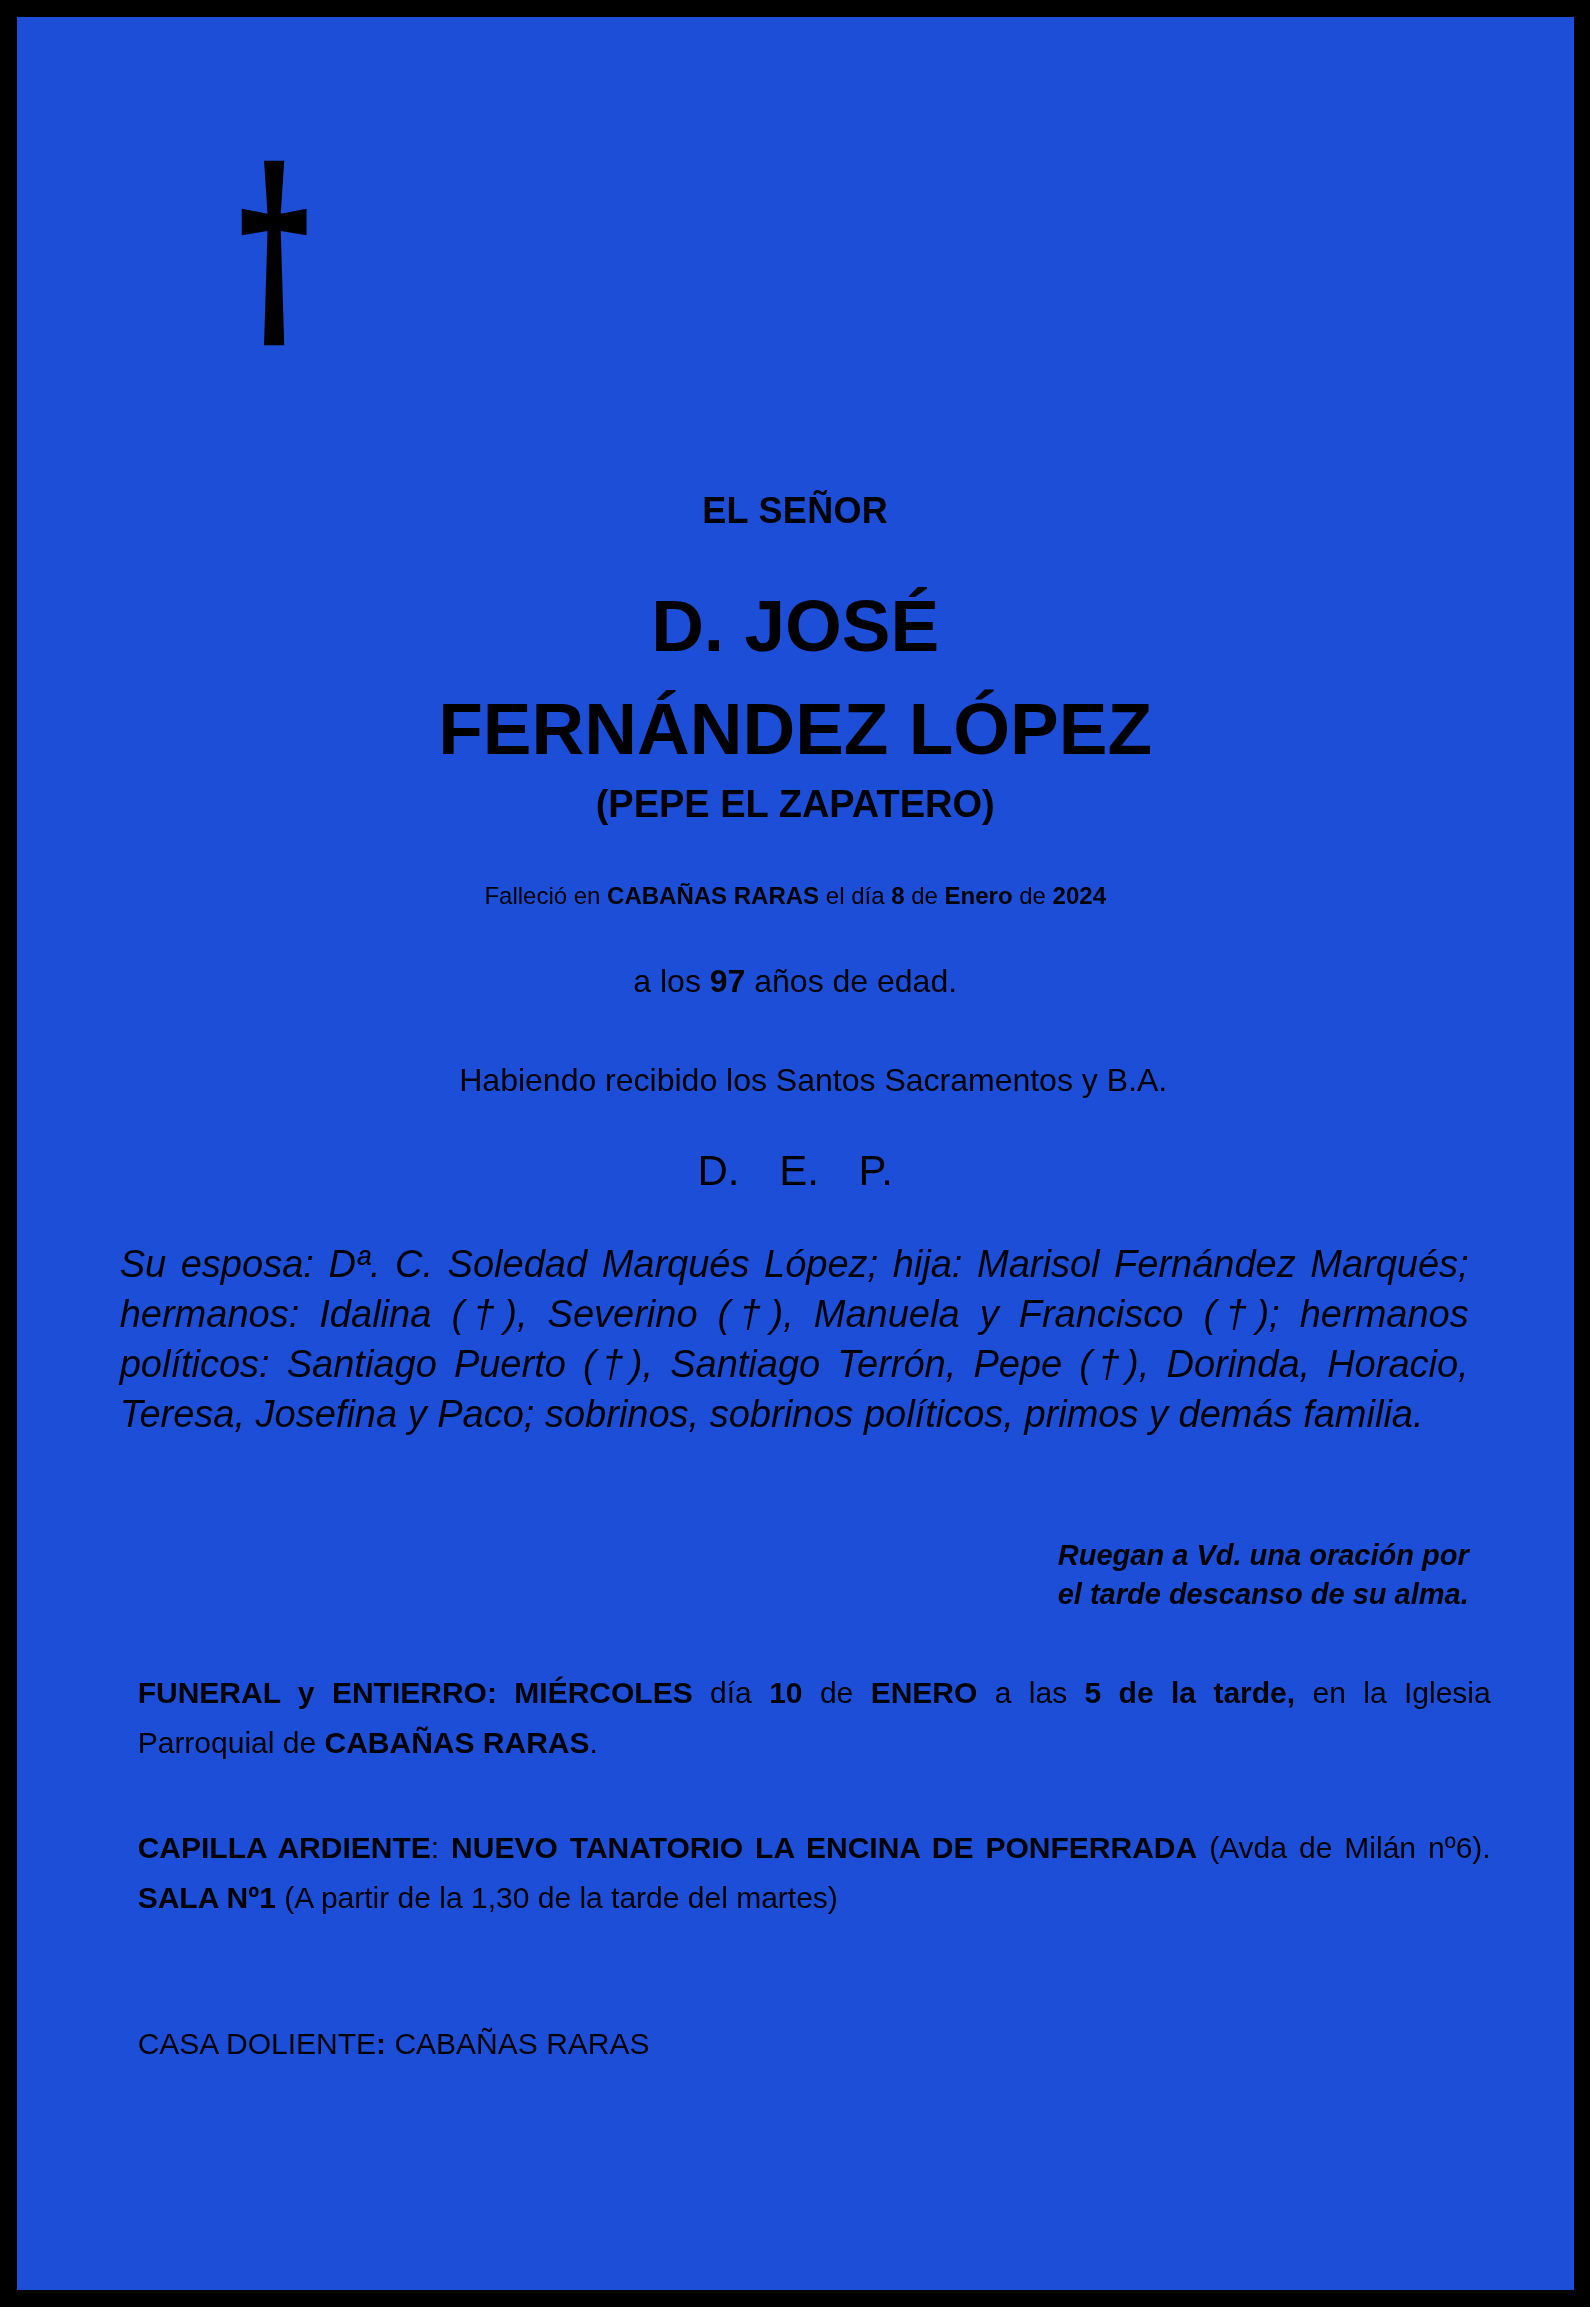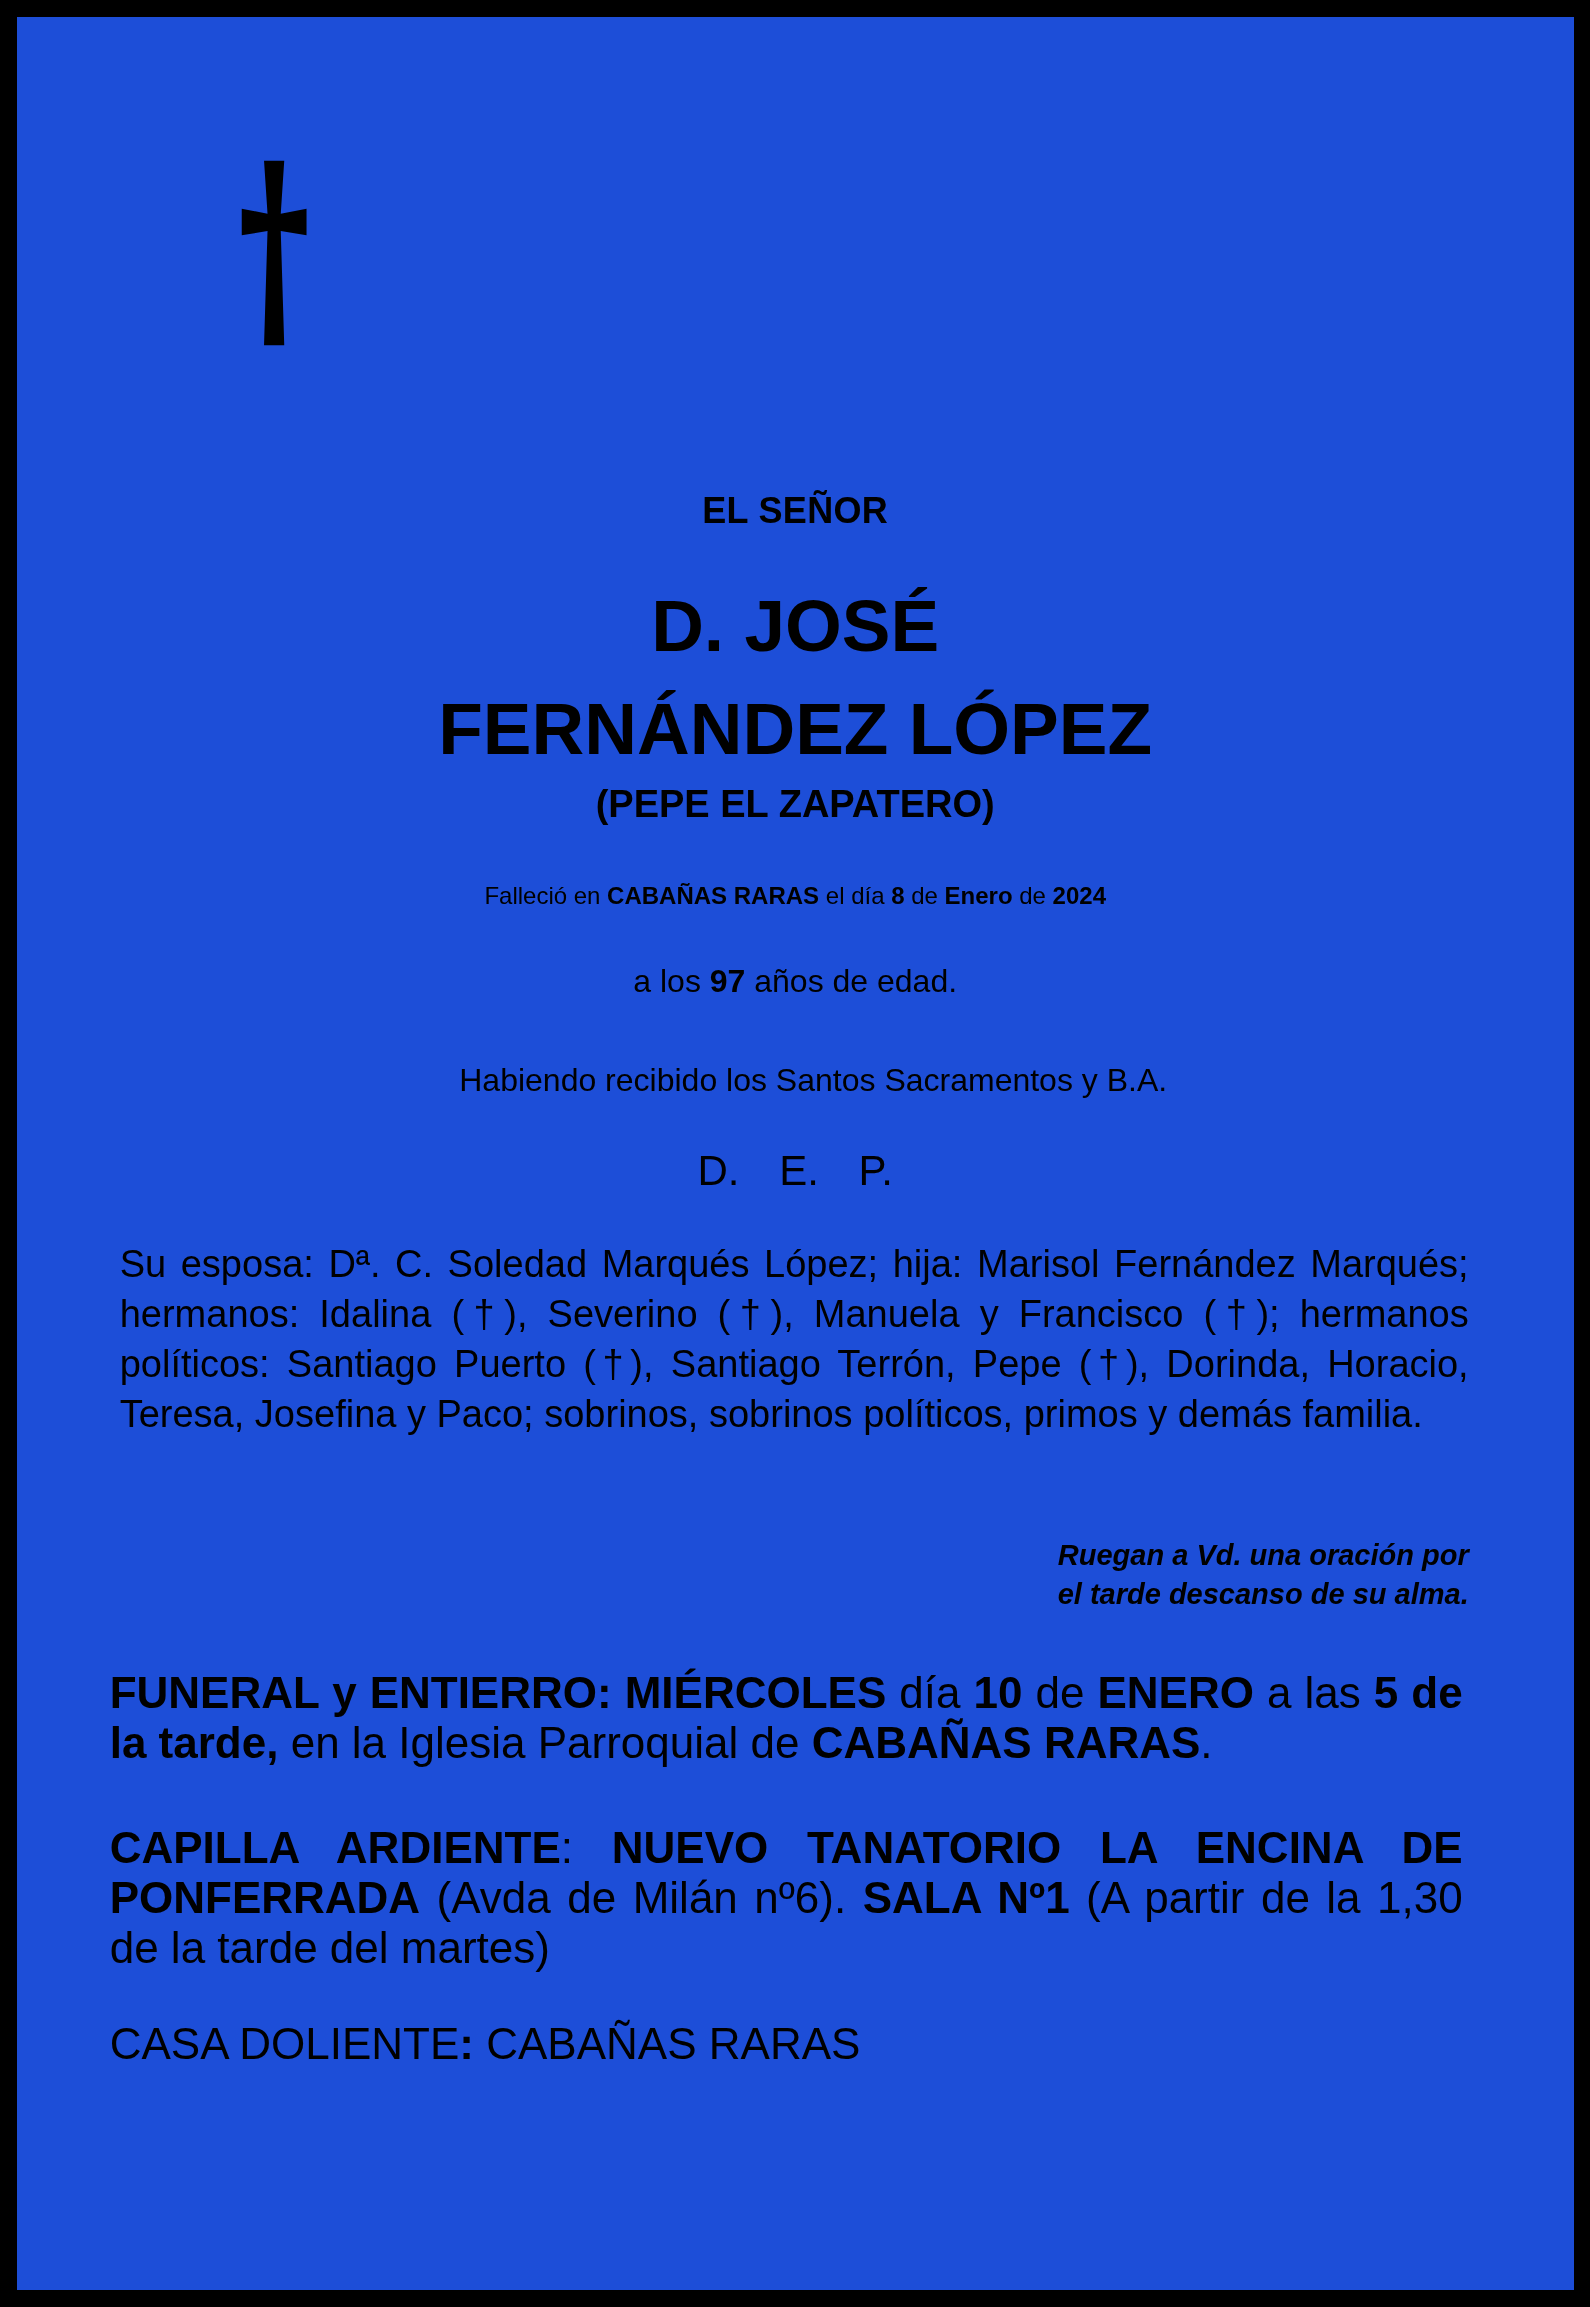--- a/index.html
+++ b/index.html
@@ -15,29 +15,29 @@
     .title-small { top: 473px; font-size: 36px; font-weight: bold; letter-spacing: 0.3px; }
     .name1 { top: 572px; font-size: 73px; font-weight: bold; line-height: 1; }
     .name2 { top: 675px; font-size: 73px; font-weight: bold; line-height: 1; }
     .nick { top: 766px; font-size: 38px; font-weight: bold; }
     .died { top: 865px; font-size: 24px; }
     .age { top: 946px; font-size: 32px; }
     .sacr { top: 1045px; font-size: 32px; padding-left: 36px; }
     .dep { top: 1130px; font-size: 42px; font-weight: normal; word-spacing: 28px; }
     .family {
       position: absolute; left: 103px; width: 1349px; top: 1222px;
-      font-size: 38px; line-height: 50px; text-align: justify; text-align-last: left;
+      font-size: 38px; line-height: 50px; text-align: justify; text-align-last: left; font-style: italic;
     }
     .prayer {
       position: absolute; right: 105px; top: 1519px; text-align: right;
       font-size: 29px; font-weight: bold; font-style: italic; line-height: 39px;
     }
     .block {
-      position: absolute; left: 93px; width: 1353px;
-      font-size: 44px; line-height: 50px; text-align: justify; text-align-last: left;
+      position: absolute; left: 121px; width: 1353px;
+      font-size: 30px; line-height: 50px; text-align: justify; text-align-last: left;
     }
     .funeral { top: 1651px; }
     .capilla { top: 1806px; }
     .casa { top: 2002px; }
   </style>
 </head>
 <body>
 
 <div class="page">
 

